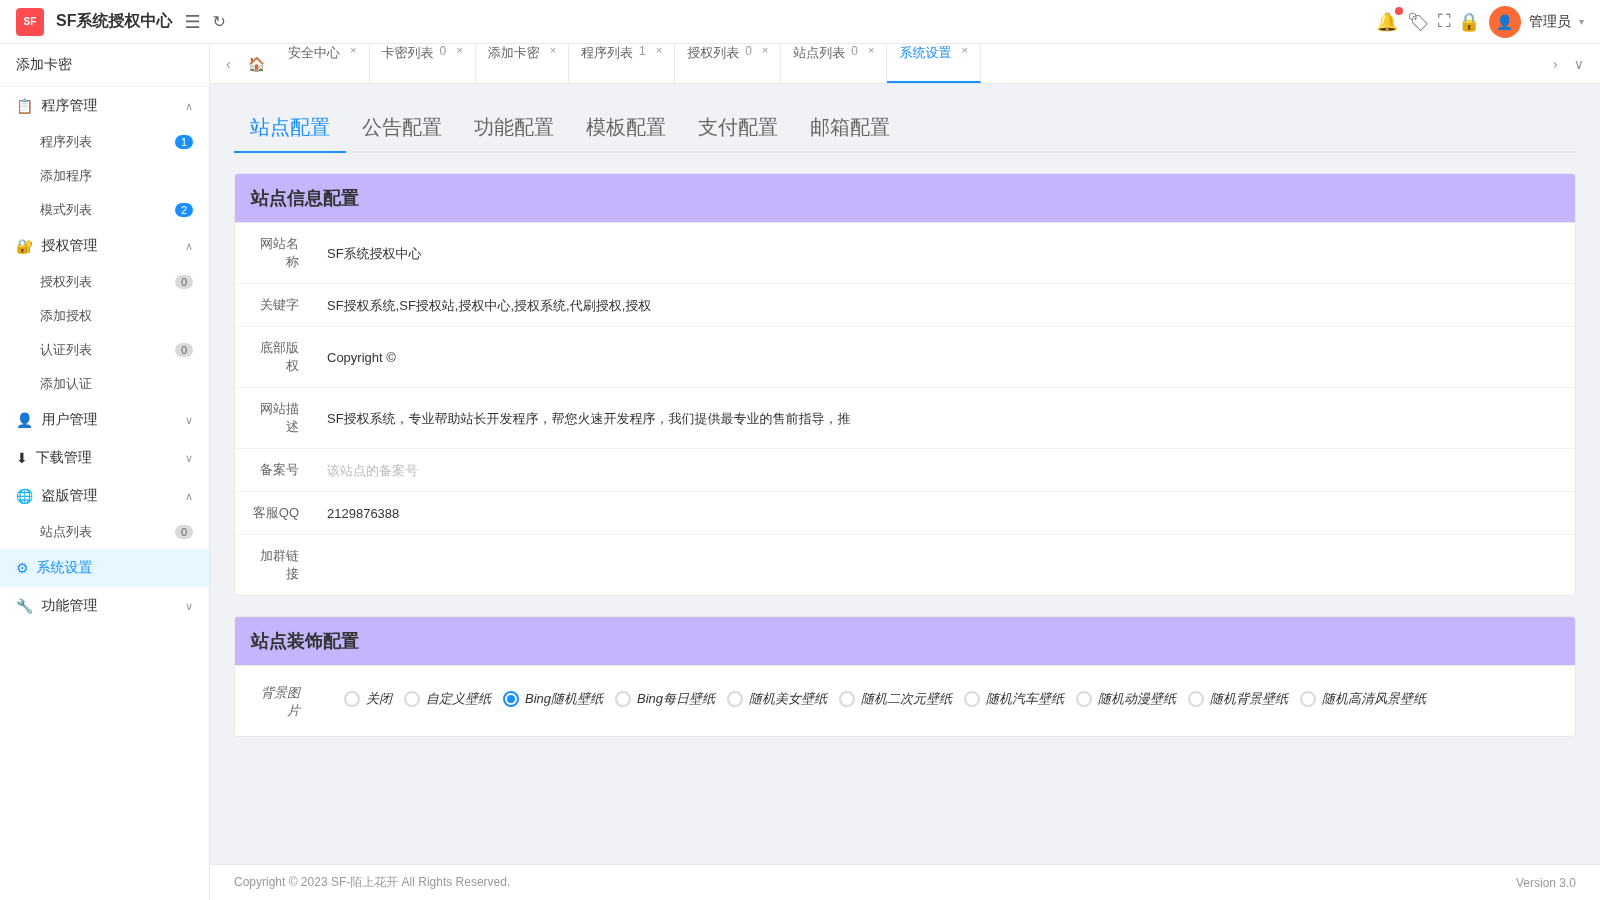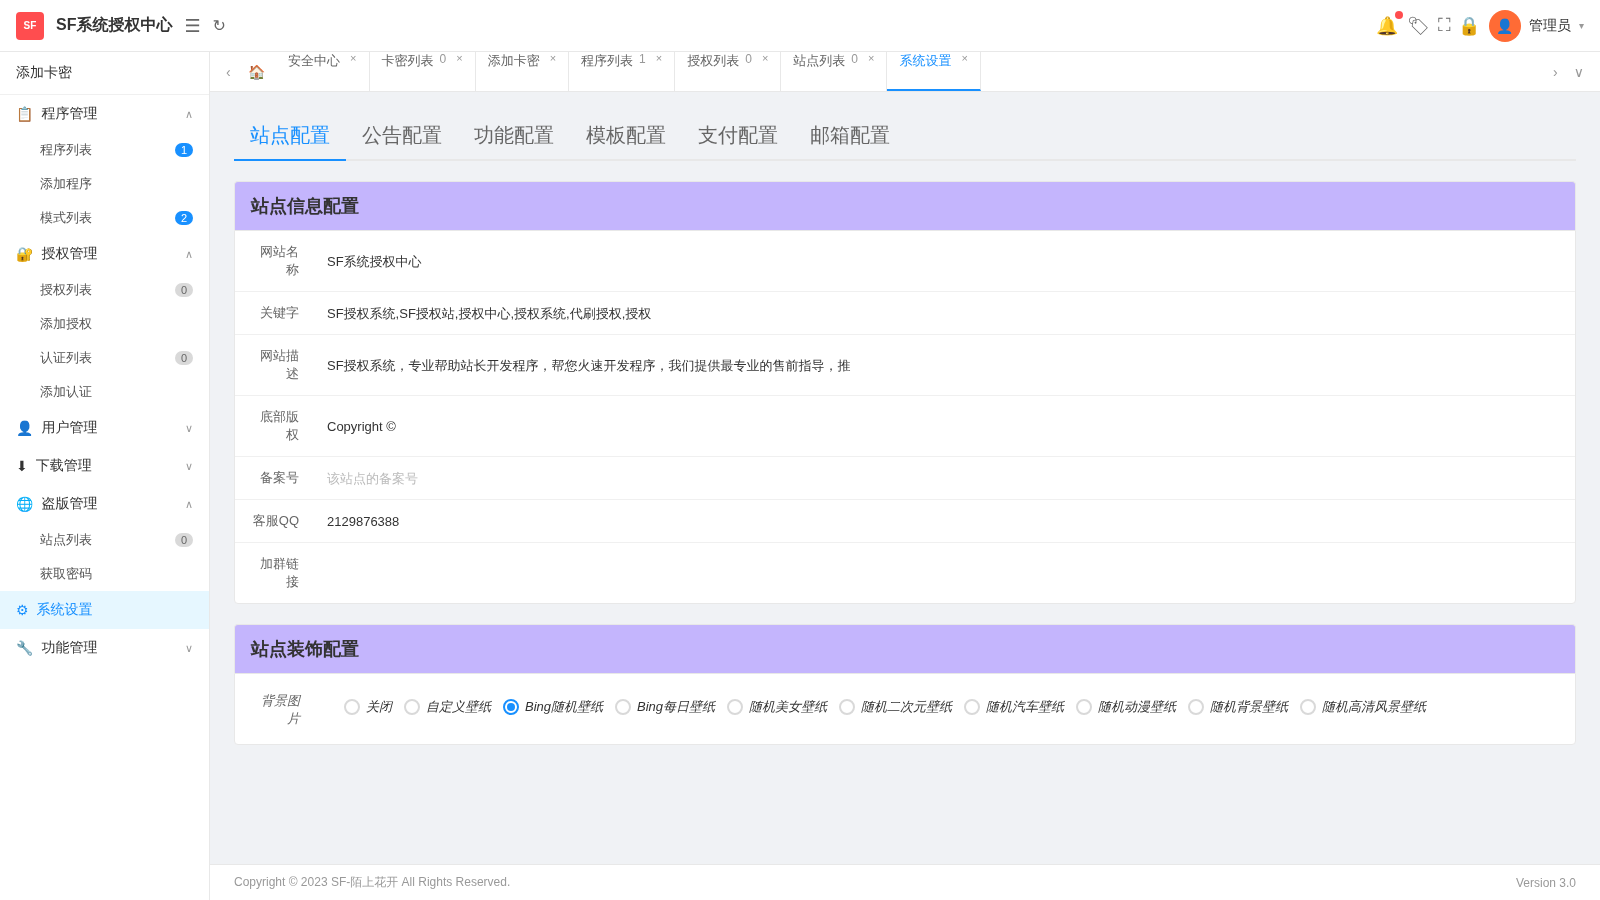--- a/index.html
+++ b/index.html
@@ -1,19 +1,19 @@
 <!DOCTYPE html>
 <html><head>
   <meta charset="utf-8">
   <style>
     * { box-sizing: border-box; margin: 0; padding: 0; }
     body { font-family: -apple-system, BlinkMacSystemFont, 'Segoe UI', 'PingFang SC', 'Microsoft YaHei', sans-serif; font-size: 14px; background: #f0f2f5; color: #333; height: 900px; overflow: hidden; display: flex; flex-direction: column; }
 
     
-    .header { height: 52px; background: #fff; display: flex; align-items: center; padding: 0 16px; border-bottom: 1px solid #e8e8e8; flex-shrink: 0; justify-content: space-between; }
+    .header { height: 44px; background: #fff; display: flex; align-items: center; padding: 0 16px; border-bottom: 1px solid #e8e8e8; flex-shrink: 0; justify-content: space-between; }
     .header-left { display: flex; align-items: center; gap: 12px; }
     .logo-icon { width: 28px; height: 28px; background: #ff4d4f; border-radius: 4px; display: flex; align-items: center; justify-content: center; color: white; font-size: 10px; font-weight: bold; }
     .header-title { font-size: 16px; font-weight: 600; color: #333; }
     .badge { position: absolute; top: -4px; right: -4px; width: 8px; height: 8px; background: #ff4d4f; border-radius: 50%; }
     .header-right { display: flex; align-items: center; gap: 8px; }
     .avatar { width: 32px; height: 32px; background: #ff6b35; border-radius: 50%; display: flex; align-items: center; justify-content: center; color: white; font-size: 14px; }
     .admin-text { color: #333; font-size: 14px; }
     .dropdown-arrow { color: #999; font-size: 10px; }
 
     
@@ -174,23 +174,20 @@
         <div class="sidebar-group-left">
           <span style="margin-right:8px;">🌐</span>
           <span>盗版管理</span>
         </div>
         <span class="chevron">∧</span>
       </div>
       <div class="sidebar-item">
         <span>站点列表</span>
         <span class="badge-count gray">0</span>
       </div>
-      <div class="sidebar-item">
-        <span>获取密码</span>
-      </div>
     </div>
 
     <div class="sidebar-group">
       <div class="sidebar-group-header active" style="color:#1890ff;background:#e6f7ff;">
         <div class="sidebar-group-left">
           <span style="margin-right:8px;">⚙</span>
           <span>系统设置</span>
         </div>
       </div>
     </div>
@@ -267,29 +264,29 @@
               <input class="form-input" value="SF系统授权中心" style="">
             </div>
           </div>
           <div class="form-row">
             <div class="form-label">关键字</div>
             <div class="form-input-wrap">
               <input class="form-input" value="SF授权系统,SF授权站,授权中心,授权系统,代刷授权,授权" style="">
             </div>
           </div>
           <div class="form-row">
+            <div class="form-label">底部版权</div>
+            <div class="form-input-wrap">
+              <input class="form-input" value="Copyright ©" style="">
+            </div>
+          </div>
+          <div class="form-row">
             <div class="form-label">网站描述</div>
             <div class="form-input-wrap">
               <input class="form-input" value="SF授权系统，专业帮助站长开发程序，帮您火速开发程序，我们提供最专业的售前指导，推" style="">
-            </div>
-          </div>
-          <div class="form-row">
-            <div class="form-label">底部版权</div>
-            <div class="form-input-wrap">
-              <input class="form-input" value="Copyright ©" style="">
             </div>
           </div>
           <div class="form-row">
             <div class="form-label">备案号</div>
             <div class="form-input-wrap">
               <input class="form-input" placeholder="该站点的备案号" style="">
             </div>
           </div>
           <div class="form-row">
             <div class="form-label">客服QQ</div>

